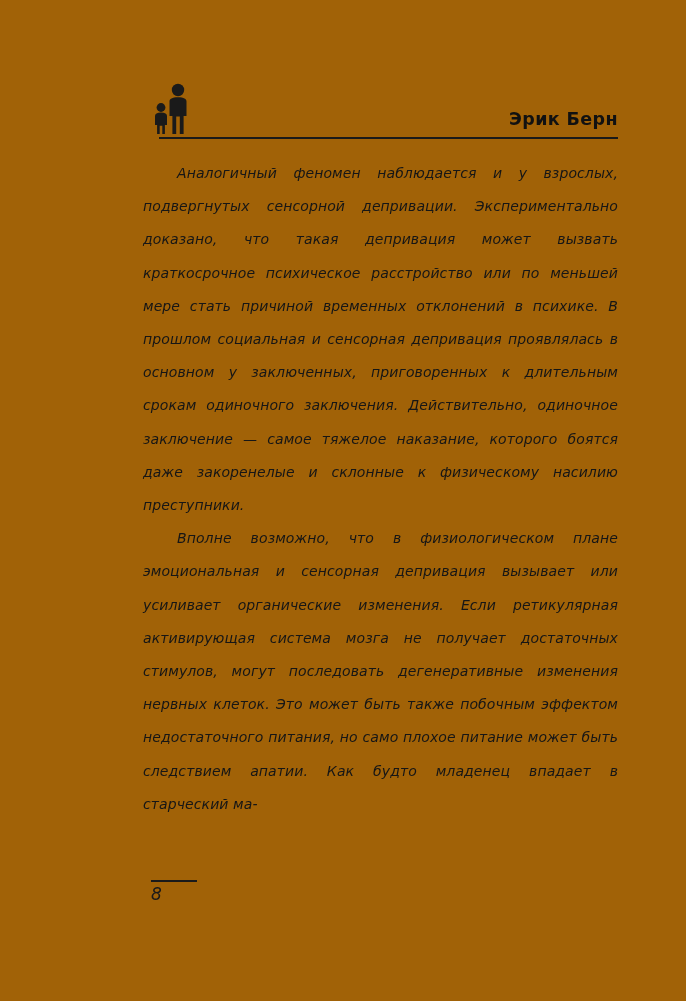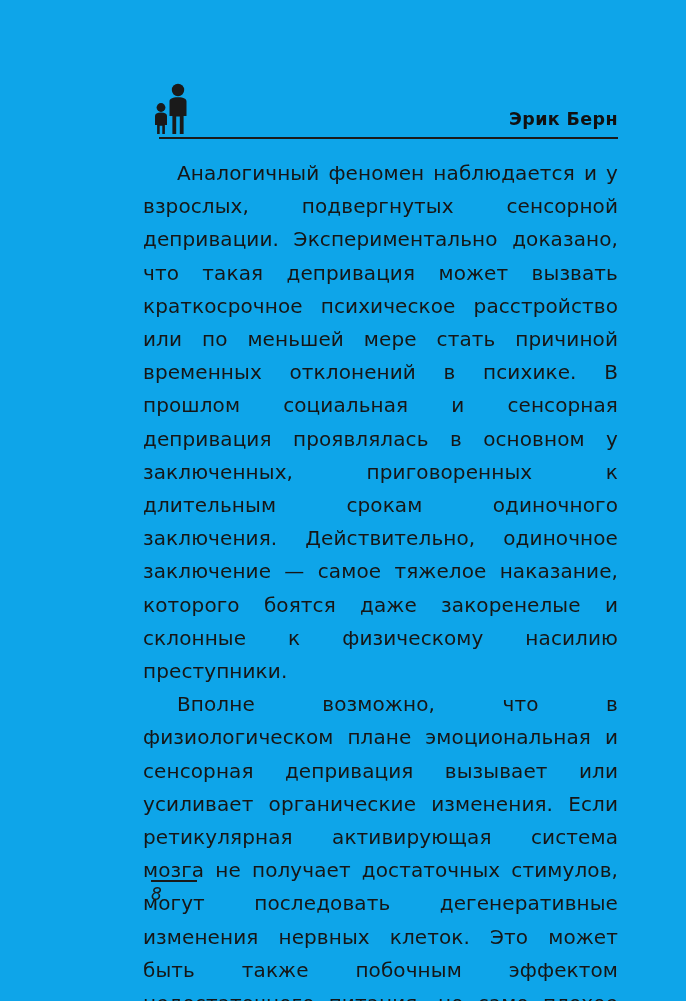--- a/index.html
+++ b/index.html
@@ -11,21 +11,21 @@
     width: 686px;
     height: 1001px;
     font-family: "DejaVu Sans", sans-serif;
     color: #1a1a1a;
     overflow: hidden;
   }
   .page {
     position: relative;
     width: 686px;
     height: 1001px;
-    background: #0ea5e9;
+    background: #a16207;
     box-sizing: border-box;
   }
   .content {
     position: absolute;
     left: 143px;
     top: 82px;
     width: 475px;
   }
   
   .header {
@@ -58,26 +58,27 @@
     background: #1a1a1a;
   }
   
   .body-text {
     margin-top: 13px;
   }
   .para {
     margin: 0 0 0 0;
     text-indent: 34px;
     text-align: justify;
-    font-size: 20px;
+    font-size: 14px;
     line-height: 33.2px;
     color: #161616;
     letter-spacing: 0.1px;
     -webkit-hyphens: manual;
     hyphens: manual;
+    font-style: italic;
   }
   .para + .para {
     margin-top: 0px;
   }
   
   .footer {
     position: absolute;
     left: 143px;
     top: 880px;
     width: 475px;

